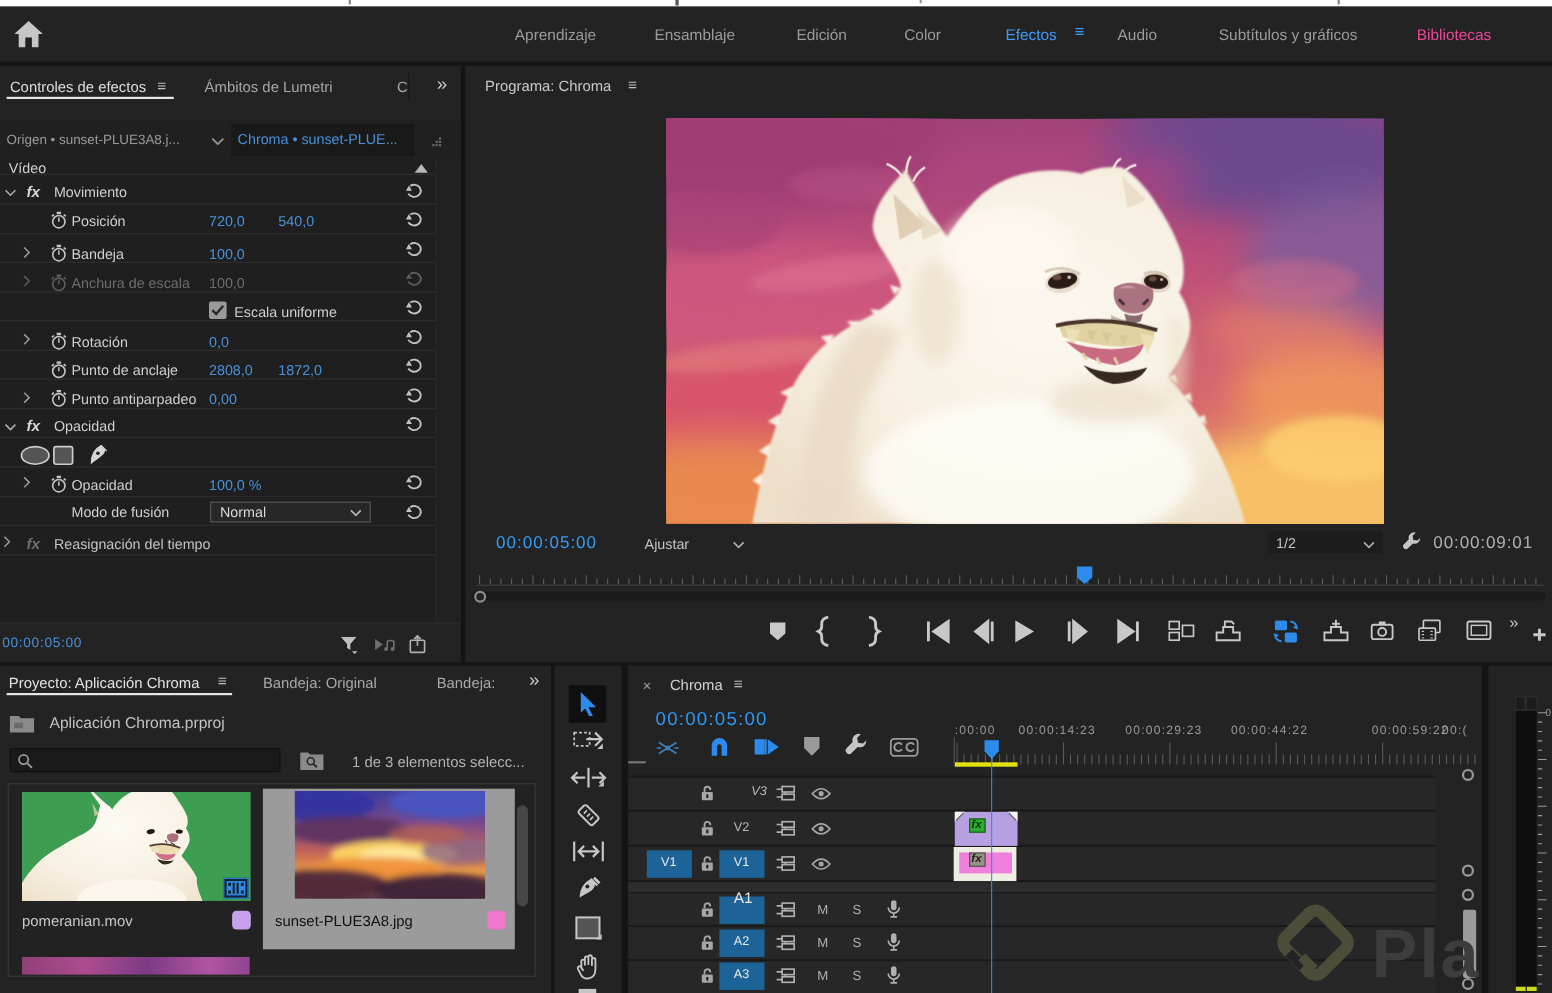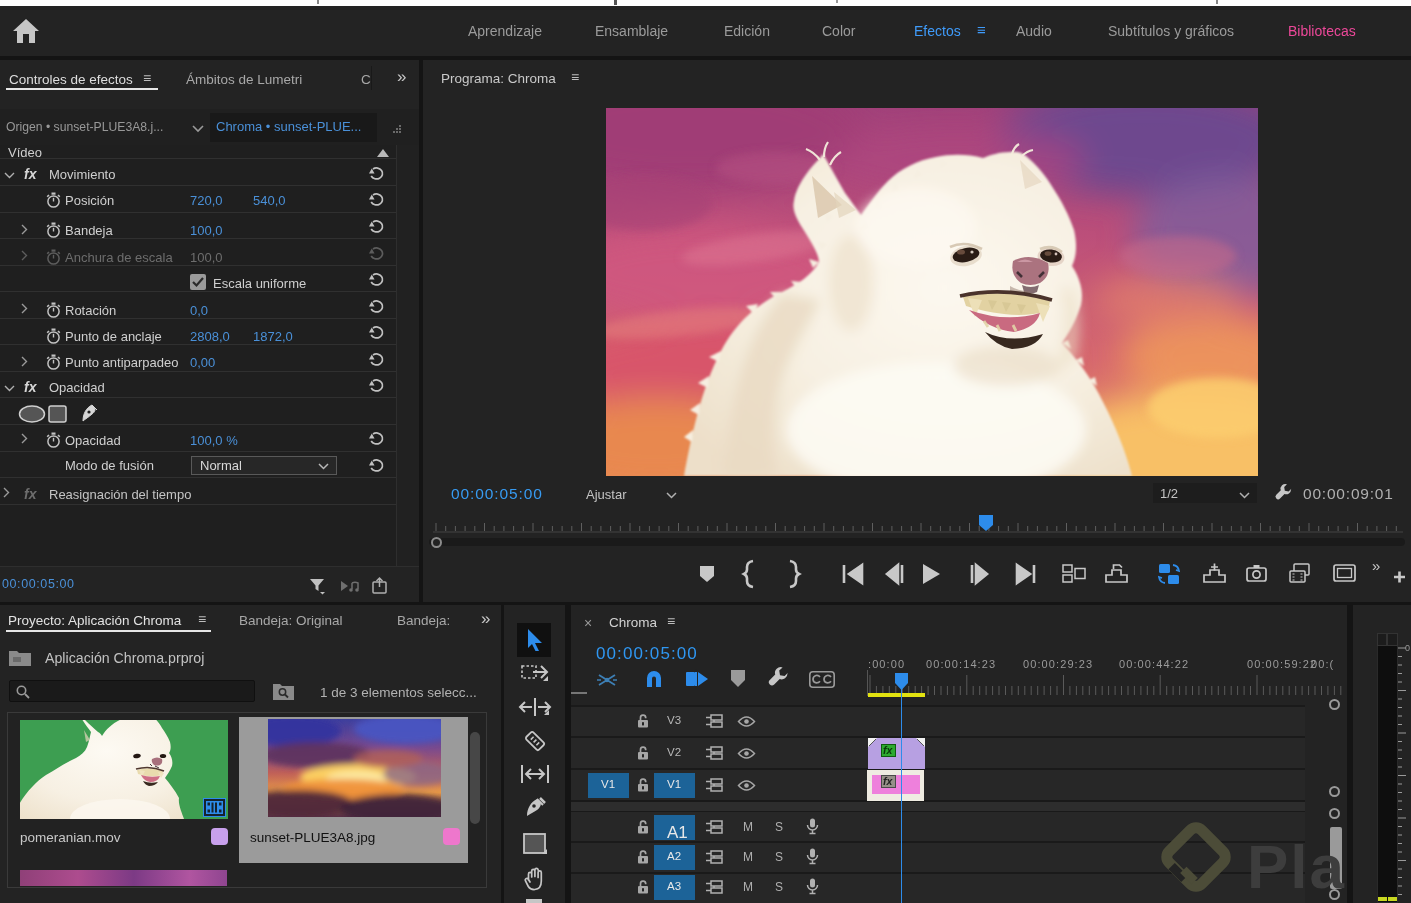--- a/index.html
+++ b/index.html
@@ -883,21 +883,21 @@
   <div class="abs" style="left:0;top:207px;width:734px;height:29px;background:#272727;"></div>
   <div class="abs" style="left:0;top:238px;width:734px;height:29px;background:#272727;"></div>
   <div class="abs" style="left:0;top:269px;width:734px;height:29px;background:#272727;"></div>
 
   <div id="trackctl">
       <svg class="abs" style="left:66px;top:109px;" width="12" height="14" viewBox="0 0 12 14">
         <rect x="1" y="6" width="10" height="7.5" rx="1" fill="#a6a6a6"></rect>
         <path d="M3.5 6 V4 a2.6 2.6 0 0 1 5.2 -0.4 L8.7 4.2" fill="none" stroke="#a6a6a6" stroke-width="1.7"></path>
         <rect x="5" y="8.2" width="2" height="3.2" fill="#232323"></rect>
       </svg>
-      <div class="txt" style="left:96px;top:109px;font-size:11.5px;color:#b8b8b8;">V3</div>
+      <div class="txt" style="left:112px;top:109px;font-size:11.5px;color:#b8b8b8;font-style:italic;">V3</div>
       <svg class="abs" style="left:135px;top:109px;" width="17" height="14" viewBox="0 0 17 14">
         <rect x="5" y="1" width="11" height="5" fill="none" stroke="#b0b0b0" stroke-width="1.5"></rect>
         <rect x="5" y="8" width="11" height="5" fill="none" stroke="#b0b0b0" stroke-width="1.5"></rect>
         <path d="M0 3.5 h5 M0 10.5 h5 M8 6 v2" stroke="#b0b0b0" stroke-width="1.5"></path>
       </svg>
       <svg class="abs" style="left:167px;top:111px;" width="17" height="11" viewBox="0 0 17 11">
         <path d="M0.5 5.5 Q8.5 -3.5 16.5 5.5 Q8.5 14.5 0.5 5.5 Z" fill="none" stroke="#a6a6a6" stroke-width="1.5"></path>
         <circle cx="8.5" cy="5.5" r="2.3" fill="#a6a6a6"></circle>
       </svg>
       <svg class="abs" style="left:66px;top:141px;" width="12" height="14" viewBox="0 0 12 14">
@@ -932,21 +932,21 @@
       <svg class="abs" style="left:167px;top:175px;" width="17" height="11" viewBox="0 0 17 11">
         <path d="M0.5 5.5 Q8.5 -3.5 16.5 5.5 Q8.5 14.5 0.5 5.5 Z" fill="none" stroke="#a6a6a6" stroke-width="1.5"></path>
         <circle cx="8.5" cy="5.5" r="2.3" fill="#a6a6a6"></circle>
       </svg>
       <svg class="abs" style="left:66px;top:215px;" width="12" height="14" viewBox="0 0 12 14">
         <rect x="1" y="6" width="10" height="7.5" rx="1" fill="#a6a6a6"></rect>
         <path d="M3.5 6 V4 a2.6 2.6 0 0 1 5.2 -0.4 L8.7 4.2" fill="none" stroke="#a6a6a6" stroke-width="1.7"></path>
         <rect x="5" y="8.2" width="2" height="3.2" fill="#232323"></rect>
       </svg>
       <div class="abs" style="left:83px;top:210px;width:41px;height:25px;background:#1c6398;"></div>
-      <div class="txt" style="left:96px;top:218px;font-size:17px;color:#e8e8e8;">A1</div>
+      <div class="txt" style="left:96px;top:203px;font-size:14px;color:#e8e8e8;">A1</div>
       <svg class="abs" style="left:135px;top:215px;" width="17" height="14" viewBox="0 0 17 14">
         <rect x="5" y="1" width="11" height="5" fill="none" stroke="#b0b0b0" stroke-width="1.5"></rect>
         <rect x="5" y="8" width="11" height="5" fill="none" stroke="#b0b0b0" stroke-width="1.5"></rect>
         <path d="M0 3.5 h5 M0 10.5 h5 M8 6 v2" stroke="#b0b0b0" stroke-width="1.5"></path>
       </svg>
       <div class="txt" style="left:172px;top:215px;font-size:12px;color:#b0b0b0;">M</div>
       <div class="txt" style="left:204px;top:215px;font-size:12px;color:#b0b0b0;">S</div>
       <svg class="abs" style="left:235px;top:213px;" width="13" height="18" viewBox="0 0 13 18">
         <rect x="4" y="0.5" width="5" height="9" rx="2.5" fill="#b0b0b0"></rect>
         <path d="M1.5 7 a5 5 0 0 0 10 0 M6.5 12 v3 M3.5 15.5 h6" fill="none" stroke="#b0b0b0" stroke-width="1.5"></path>

